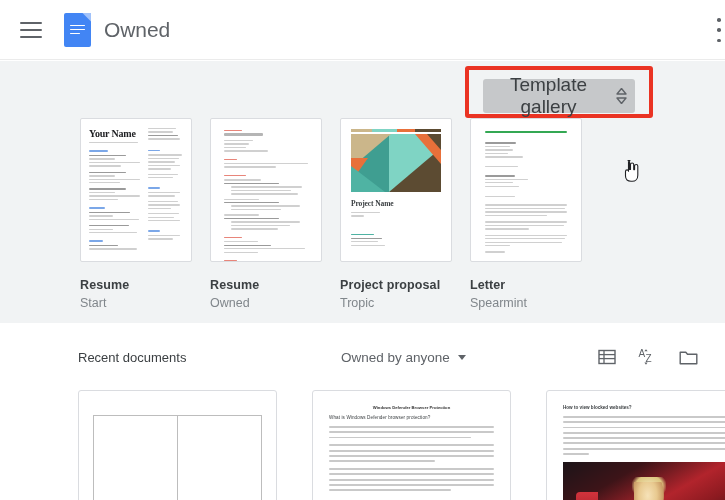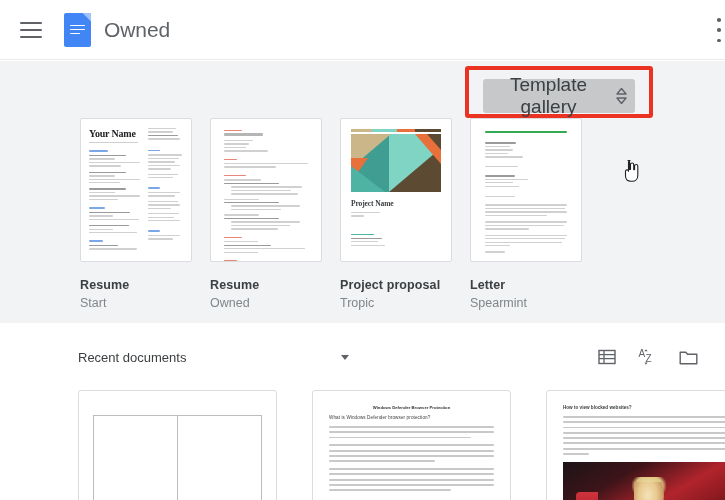--- a/index.html
+++ b/index.html
@@ -488,20 +488,21 @@
       <div class="tmpl-sub">Spearmint</div>
     </div>
 
   </div>
 </div>
 
 <div class="recent-head">
   <h2>Recent documents</h2>
 
   <div class="owner-sel">
+    <span>Owned by anyone</span>
     <span class="caret"></span>
   </div>
 
   <div class="head-icons">
     <span>
       <svg width="18" height="18" viewBox="0 0 18 18">
         <rect x="1" y="2.5" width="16" height="13" fill="none" stroke="#5f6368" stroke-width="1.4"></rect>
         <line x1="1" y1="6.6" x2="17" y2="6.6" stroke="#5f6368" stroke-width="1.3"></line>
         <line x1="1" y1="10.6" x2="17" y2="10.6" stroke="#5f6368" stroke-width="1.3"></line>
         <line x1="6" y1="2.5" x2="6" y2="15.5" stroke="#5f6368" stroke-width="1.3"></line>

